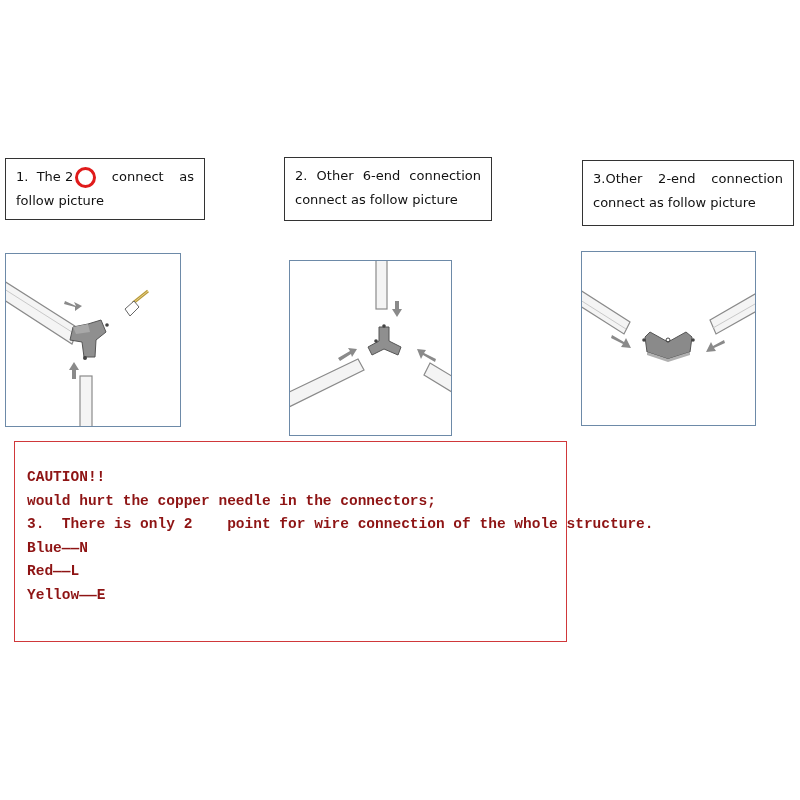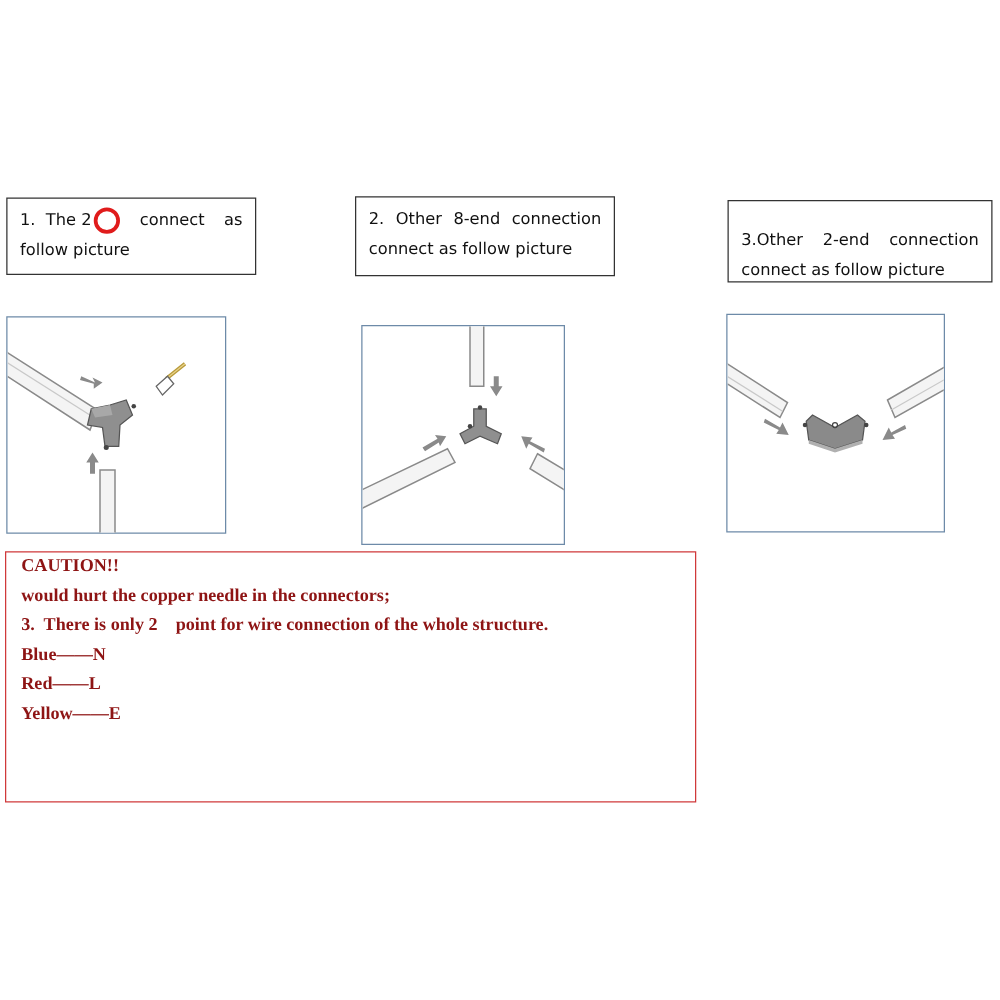--- a/index.html
+++ b/index.html
@@ -15,23 +15,23 @@
     .step-box .line1 { display: flex; justify-content: space-between; align-items: center; }
     .ring {
       display: inline-block; width: 15px; height: 15px; border: 3.5px solid #e01b1b; border-radius: 50%;
       vertical-align: middle; margin-left: 2px;
     }
     .pic {
       position: absolute; border: 1.5px solid #6d8aa8; background: #fff; box-sizing: border-box; overflow: hidden;
     }
     .pic svg { position: absolute; left: 0; top: 0; }
     .caution {
-      position: absolute; left: 4px; top: 441px; width: 553px; height: 201px;
-      border: 1.5px solid #d0383a; box-sizing: border-box; padding: 0 0 0 12px;
-      font-family: Liberation Serif, serif; font-weight: bold; color: #8e1414;
+      position: absolute; left: 14px; top: 441px; width: 553px; height: 201px;
+      border: 1.5px solid #d0383a; box-sizing: border-box; padding: 24px 0 0 12px;
+      font-family: Liberation Mono, monospace; font-weight: bold; color: #8e1414;
       font-size: 14.5px; line-height: 23.6px;
     }
     .caution div { white-space: nowrap; }
   </style>
 </head>
 <body>
 
 <div class="step-box" style="left:5px;top:158px;width:200px;height:62px;">
   <div class="line1">
     <span>
@@ -41,27 +41,27 @@
     <span>connect</span>
     <span>as</span>
   </div>
   <div>follow picture</div>
 </div>
 
 <div class="step-box" style="left:284px;top:157px;width:208px;height:64px;">
   <div class="line1" style="display:flex;justify-content:space-between;">
     <span>2.</span>
     <span>Other</span>
-    <span>8-end</span>
+    <span>6-end</span>
     <span>connection</span>
   </div>
   <div>connect as follow picture</div>
 </div>
 
-<div class="step-box" style="left:582px;top:160px;width:212px;height:66px;padding-top:20px;">
+<div class="step-box" style="left:582px;top:160px;width:212px;height:66px;padding-top:6px;">
   <div class="line1" style="display:flex;justify-content:space-between;">
     <span>3.Other</span>
     <span>2-end</span>
     <span>connection</span>
   </div>
   <div>connect as follow picture</div>
 </div>
 
 <div class="pic" style="left:5px;top:253px;width:176px;height:174px;">
   <svg width="176" height="174" viewBox="0 0 176 174">

